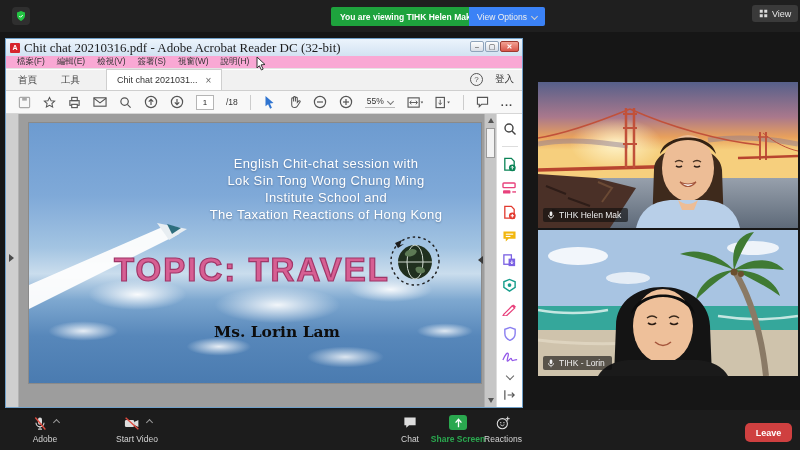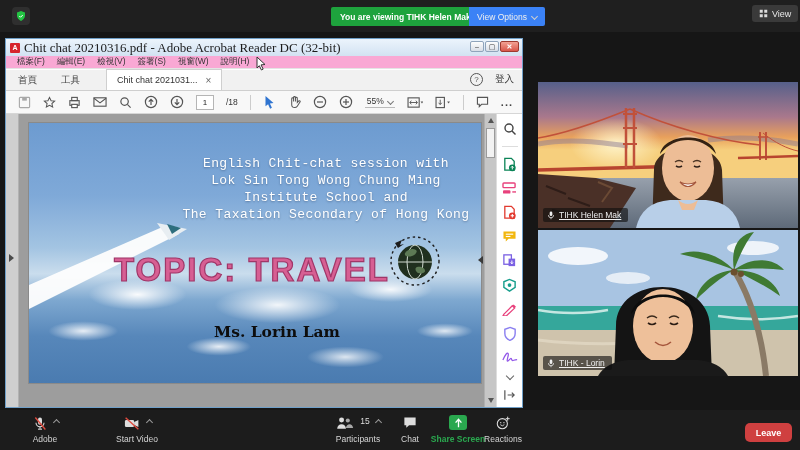--- a/index.html
+++ b/index.html
@@ -70,21 +70,21 @@
       radial-gradient(70px 22px at 24% 66%, rgba(255,255,255,.95), rgba(255,255,255,0) 70%),
       radial-gradient(90px 26px at 55% 70%, rgba(255,255,255,.9), rgba(255,255,255,0) 70%),
       radial-gradient(60px 18px at 80% 64%, rgba(255,255,255,.9), rgba(255,255,255,0) 70%),
       radial-gradient(50px 14px at 12% 80%, rgba(255,255,255,.85), rgba(255,255,255,0) 70%),
       radial-gradient(46px 13px at 42% 86%, rgba(255,255,255,.85), rgba(255,255,255,0) 70%),
       radial-gradient(55px 15px at 70% 90%, rgba(255,255,255,.8), rgba(255,255,255,0) 70%),
       radial-gradient(40px 11px at 92% 80%, rgba(255,255,255,.8), rgba(255,255,255,0) 70%),
       linear-gradient(180deg,#6d9bd0 0%,#7fa9d8 28%,#a3c4e2 48%,#cadded 58%,#7ea8d0 68%,#5787ba 82%,#4a7bb0 100%);
     box-shadow:0 0 0 1px #8a8a8a;}
   #slide-heading{left:148px;top:32px;width:298px;text-align:center;color:#fff;
-    font-family:Liberation Mono, monospace;font-size:13px;line-height:17px;letter-spacing:.4px;
+    font-family:Liberation Sans, sans-serif;font-size:13px;line-height:17px;letter-spacing:.4px;
     text-shadow:0 1px 2px rgba(40,60,90,.45);}
   #slide-topic{left:70px;top:128px;width:306px;text-align:center;font-size:33px;font-weight:bold;
     letter-spacing:2px;color:#d75f93;-webkit-text-stroke:1.2px #a03668;
     font-family:"Liberation Sans",sans-serif;}
   #slide-host1{left:118px;top:174px;width:224px;text-align:center;
     font-family:"DejaVu Serif",serif;font-weight:bold;font-size:15.5px;color:#0d0d0d;}
   #slide-host2{left:136px;top:199px;width:224px;text-align:center;
     font-family:"DejaVu Serif",serif;font-weight:bold;font-size:15.5px;color:#0d0d0d;}
   #scrollbar{left:478px;top:0;width:12px;height:100%;background:#c6c6c6;border-left:1px solid #b0b0b0;
     box-sizing:border-box;}
@@ -97,21 +97,21 @@
     border-top:4px solid transparent;border-bottom:4px solid transparent;}
   #toolspanel{left:490px;top:0;width:26px;height:100%;background:#fff;border-left:1px solid #ddd;
     display:flex;flex-direction:column;align-items:center;padding-top:8px;gap:10px;box-sizing:border-box;}
   .tp-div{width:16px;height:1px;background:#ddd;}
 
   
   .vthumb{width:260px;overflow:hidden;background:#000;}
   #vthumb1{left:538px;top:82px;height:146px;}
   #vthumb2{left:538px;top:230px;height:146px;}
   .vlabel{position:absolute;left:5px;bottom:6px;background:rgba(15,15,15,.62);color:#f0f0f0;
-    font-size:8.5px;display:flex;align-items:center;gap:4px;padding:2px 7px 2px 4px;border-radius:2px;text-decoration:underline;}
+    font-size:8.5px;display:flex;align-items:center;gap:4px;padding:2px 7px 2px 4px;border-radius:2px;}
 
   
   #controlbar{left:0;top:410px;width:800px;height:40px;background:#1c1c1c;}
   .ctl{position:absolute;display:flex;flex-direction:column;align-items:center;color:#d5d5d5;}
   .ctl .lbl{font-size:8.5px;margin-top:2px;white-space:nowrap;}
   .iconrow{display:flex;align-items:flex-start;gap:6px;height:17px;}
   #ctl-share .lbl{color:#2aa84f;font-weight:bold;}
   #share-icon-box{width:18px;height:15px;background:#2aa84f;border-radius:3px;display:flex;
     align-items:center;justify-content:center;}
   #leave-btn{left:745px;top:13px;width:47px;height:19px;background:#cf4040;border-radius:5px;
@@ -258,21 +258,21 @@
       <div class="abs" id="slide">
         <svg class="abs" style="left:0;top:0" width="452" height="260" viewBox="0 0 452 260">
           <polygon points="0,162 138,102 150,111 0,186" fill="#fdfdfd" opacity="0.96"></polygon>
           <polygon points="128,100 158,106 140,117" fill="#e8eef2"></polygon>
           <polygon points="138,101 152,105 143,111" fill="#2e6e7e"></polygon>
         </svg>
         <div class="abs" id="slide-heading">
           <div>English Chit-chat session with</div>
           <div>Lok Sin Tong Wong Chung Ming</div>
           <div>Institute School  and</div>
-          <div>The Taxation Secondary of Hong Kong</div>
+          <div>The Taxation Reactions of Hong Kong</div>
         </div>
         <div class="abs" id="slide-topic">TOPIC: TRAVEL</div>
         <svg class="abs" style="left:358px;top:108px" width="56" height="58" viewBox="0 0 56 58">
           <circle cx="28" cy="30" r="24" fill="none" stroke="#1c1c1c" stroke-width="1.4" stroke-dasharray="2.5 3"></circle>
           <circle cx="28" cy="31" r="17" fill="#20301f"></circle>
           <ellipse cx="28" cy="31" rx="8" ry="17" fill="none" stroke="#cfd8cf" stroke-width="1"></ellipse>
           <line x1="11" y1="31" x2="45" y2="31" stroke="#cfd8cf" stroke-width="1"></line>
           <path d="M18 22c3-4 8-5 11-3 2 2-1 5-4 6-3 1-8 1-7-3z" fill="#5d7a55"></path>
           <path d="M30 36c4-1 8 1 8 4 0 2-4 3-7 2-2-1-4-5-1-6z" fill="#5d7a55"></path>
           <path d="M8 12l7-3-2 5 4-1-6 4z" fill="#1c1c1c"></path>
@@ -455,33 +455,20 @@
         <svg width="18" height="17" viewBox="0 0 24 24">
           <rect x="2" y="7" width="13" height="10" rx="2" fill="#ddd"></rect>
           <path d="M15 10l6-3v10l-6-3z" fill="#ddd"></path>
           <line x1="3" y1="4" x2="21" y2="20" stroke="#e04b3f" stroke-width="2"></line>
         </svg>
         <span class="chev-up" style="margin-top:5px"></span>
       </div>
       <span class="lbl">Start Video</span>
     </div>
 
-    <div class="ctl" style="left:322px;top:5px;width:72px">
-      <div class="iconrow">
-        <svg width="19" height="16" viewBox="0 0 26 20">
-          <circle cx="9" cy="6" r="3.4" fill="#ddd"></circle>
-          <path d="M3 18c0-3.6 2.7-6.2 6-6.2s6 2.6 6 6.2z" fill="#ddd"></path>
-          <circle cx="17.5" cy="6.5" r="2.8" fill="#a8a8a8"></circle>
-          <path d="M14.8 17c.5-3 2.5-5.2 5.2-5.2 2.4 0 4.4 2 4.8 5.2z" fill="#a8a8a8"></path>
-        </svg>
-        <span style="font-size:8.5px;color:#ddd;margin-top:1px">15</span>
-        <span class="chev-up" style="margin-top:5px"></span>
-      </div>
-      <span class="lbl">Participants</span>
-    </div>
 
     <div class="ctl" style="left:392px;top:5px;width:36px">
       <div class="iconrow">
         <svg width="16" height="15" viewBox="0 0 24 24">
           <path d="M3 4h18v12.5H10.5L6 20.5v-4H3z" fill="#ddd"></path>
         </svg>
       </div>
       <span class="lbl">Chat</span>
     </div>
 

